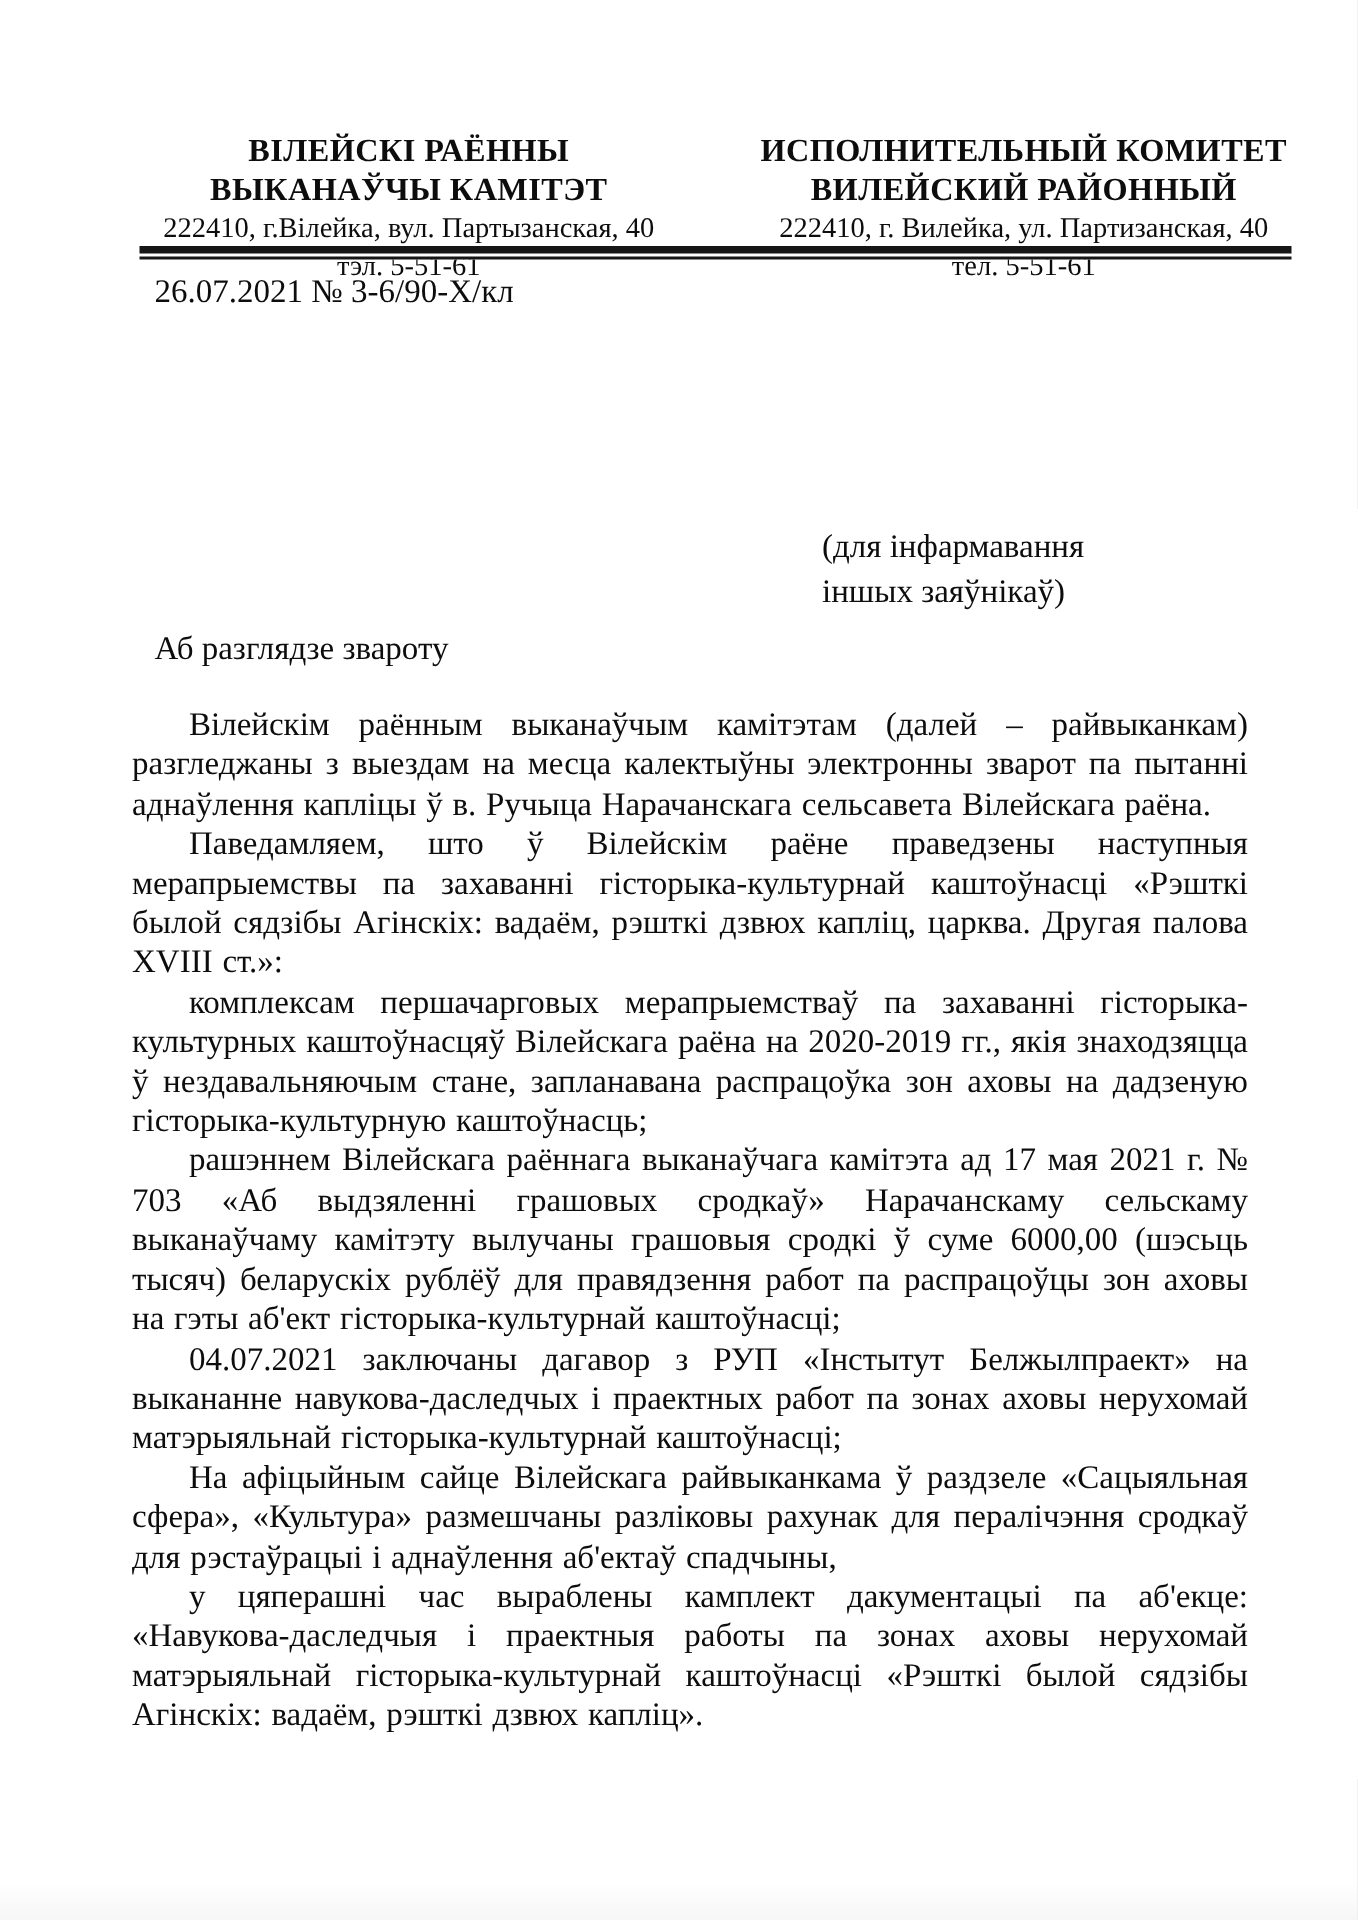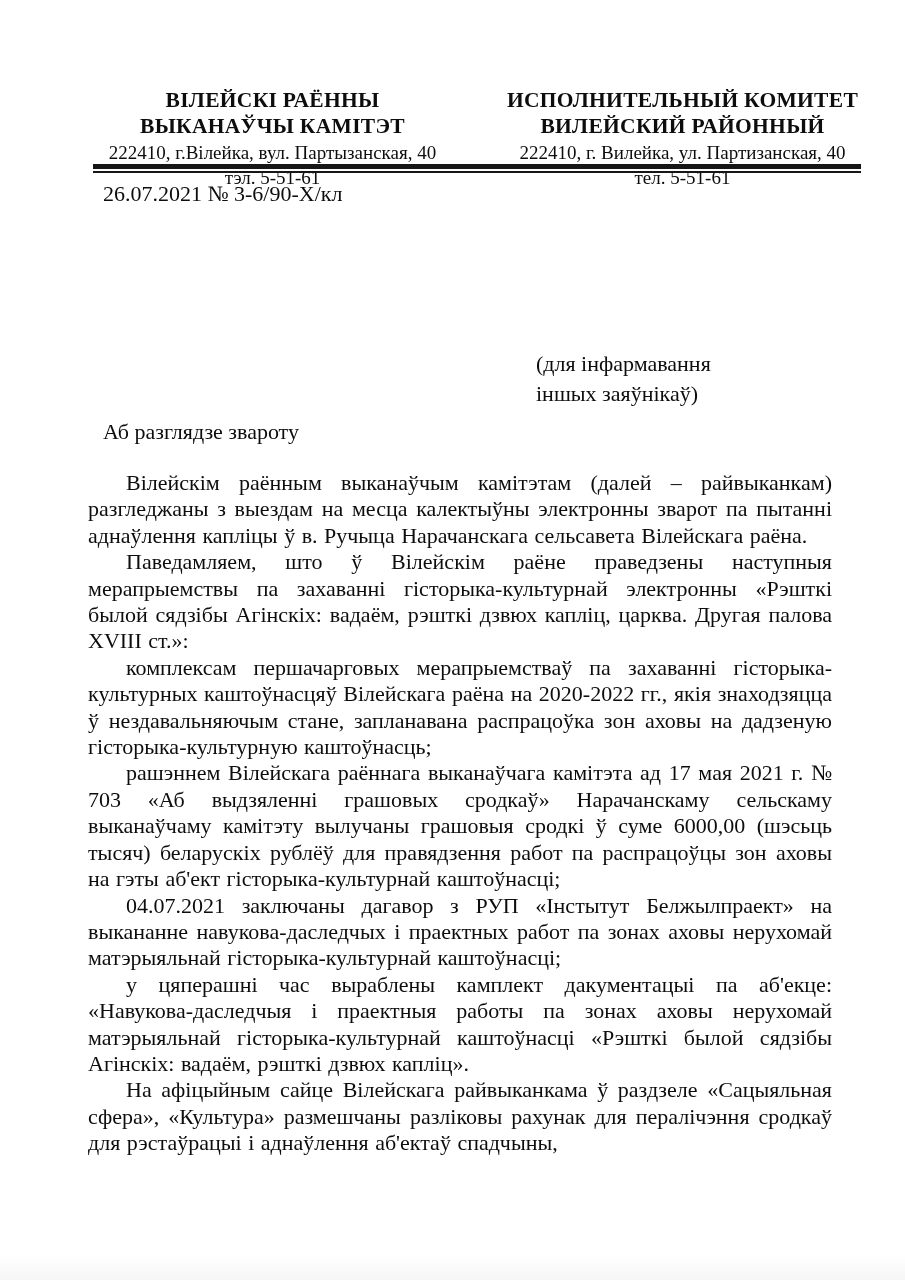--- a/index.html
+++ b/index.html
@@ -69,21 +69,21 @@
     top: 180px;
     left: 103px;
     font-size: 22px;
     line-height: 27px;
   }
 
   
   .addressee-note {
     position: absolute;
     top: 349px;
-    left: 536px;
+    left: 548px;
     font-size: 22px;
     line-height: 30px;
   }
 
   
   .subject {
     position: absolute;
     top: 418px;
     left: 103px;
     font-size: 22px;
@@ -144,23 +144,23 @@
 
   <div class="addressee-note">
     <div>(для інфармавання</div>
     <div>іншых заяўнікаў)</div>
   </div>
 
   <div class="subject">Аб разглядзе звароту</div>
 
   <div class="body-text">
     <p>Вілейскім раённым выканаўчым камітэтам (далей – райвыканкам) разгледжаны з выездам на месца калектыўны электронны зварот па пытанні аднаўлення капліцы ў в. Ручыца Нарачанскага сельсавета Вілейскага раёна.</p>
-    <p>Паведамляем, што ў Вілейскім раёне праведзены наступныя мерапрыемствы па захаванні гісторыка-культурнай электронны «Рэшткі былой сядзібы Агінскіх: вадаём, рэшткі дзвюх капліц, царква. Другая палова XVIII ст.»:</p>
-    <p>комплексам першачарговых мерапрыемстваў па захаванні гісторыка-культурных каштоўнасцяў Вілейскага раёна на 2020-2022 гг., якія знаходзяцца ў нездавальняючым стане, запланавана распрацоўка зон аховы на дадзеную гісторыка-культурную каштоўнасць;</p>
+    <p>Паведамляем, што ў Вілейскім раёне праведзены наступныя мерапрыемствы па захаванні гісторыка-культурнай каштоўнасці «Рэшткі былой сядзібы Агінскіх: вадаём, рэшткі дзвюх капліц, царква. Другая палова XVIII ст.»:</p>
+    <p>комплексам першачарговых мерапрыемстваў па захаванні гісторыка-культурных каштоўнасцяў Вілейскага раёна на 2020-2019 гг., якія знаходзяцца ў нездавальняючым стане, запланавана распрацоўка зон аховы на дадзеную гісторыка-культурную каштоўнасць;</p>
     <p>рашэннем Вілейскага раённага выканаўчага камітэта ад 17 мая 2021 г. № 703 «Аб выдзяленні грашовых сродкаў» Нарачанскаму сельскаму выканаўчаму камітэту вылучаны грашовыя сродкі ў суме 6000,00 (шэсьць тысяч) беларускіх рублёў для правядзення работ па распрацоўцы зон аховы на гэты аб'ект гісторыка-культурнай каштоўнасці;</p>
     <p>04.07.2021 заключаны дагавор з РУП «Інстытут Белжылпраект» на выкананне навукова-даследчых і праектных работ па зонах аховы нерухомай матэрыяльнай гісторыка-культурнай каштоўнасці;</p>
+    <p>На афіцыйным сайце Вілейскага райвыканкама ў раздзеле «Сацыяльная сфера», «Культура» размешчаны разліковы рахунак для пералічэння сродкаў для рэстаўрацыі і аднаўлення аб'ектаў спадчыны,</p>
     <p>у цяперашні час выраблены камплект дакументацыі па аб'екце: «Навукова-даследчыя і праектныя работы па зонах аховы нерухомай матэрыяльнай гісторыка-культурнай каштоўнасці «Рэшткі былой сядзібы Агінскіх: вадаём, рэшткі дзвюх капліц».</p>
-    <p>На афіцыйным сайце Вілейскага райвыканкама ў раздзеле «Сацыяльная сфера», «Культура» размешчаны разліковы рахунак для пералічэння сродкаў для рэстаўрацыі і аднаўлення аб'ектаў спадчыны,</p>
   </div>
 
   <div class="scan-edge"></div>
 
 </div>
 
 </body></html>

